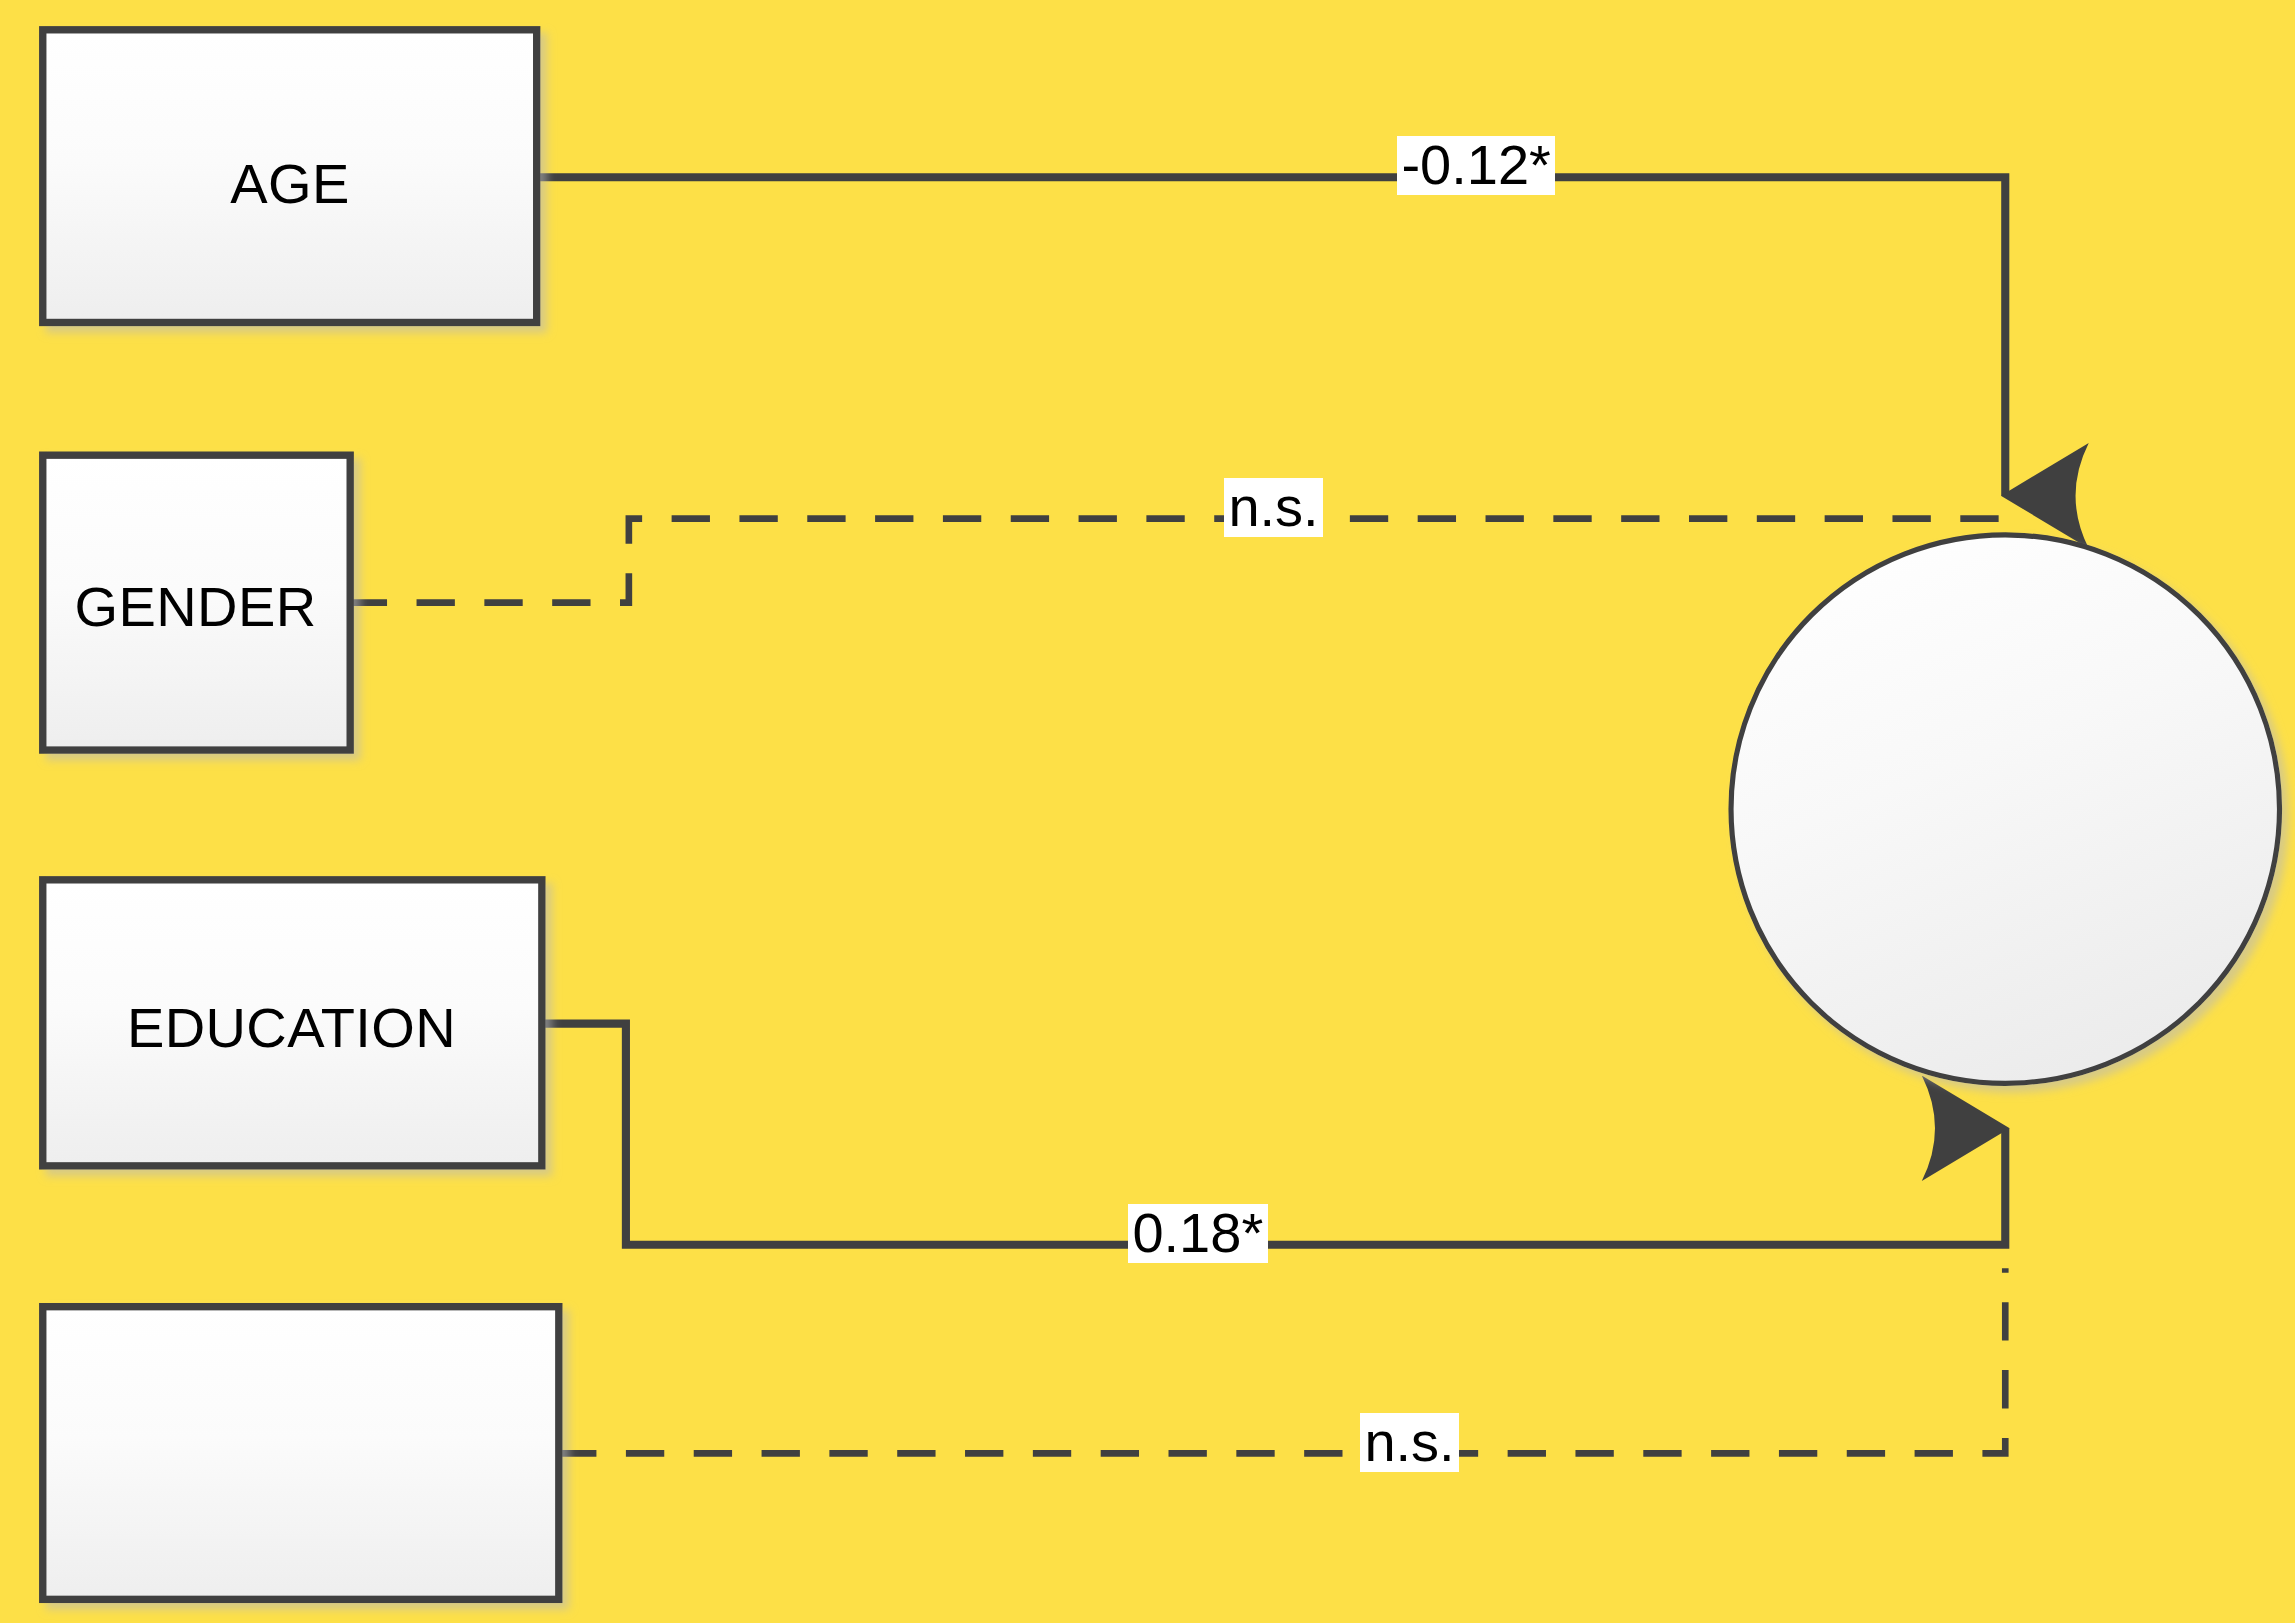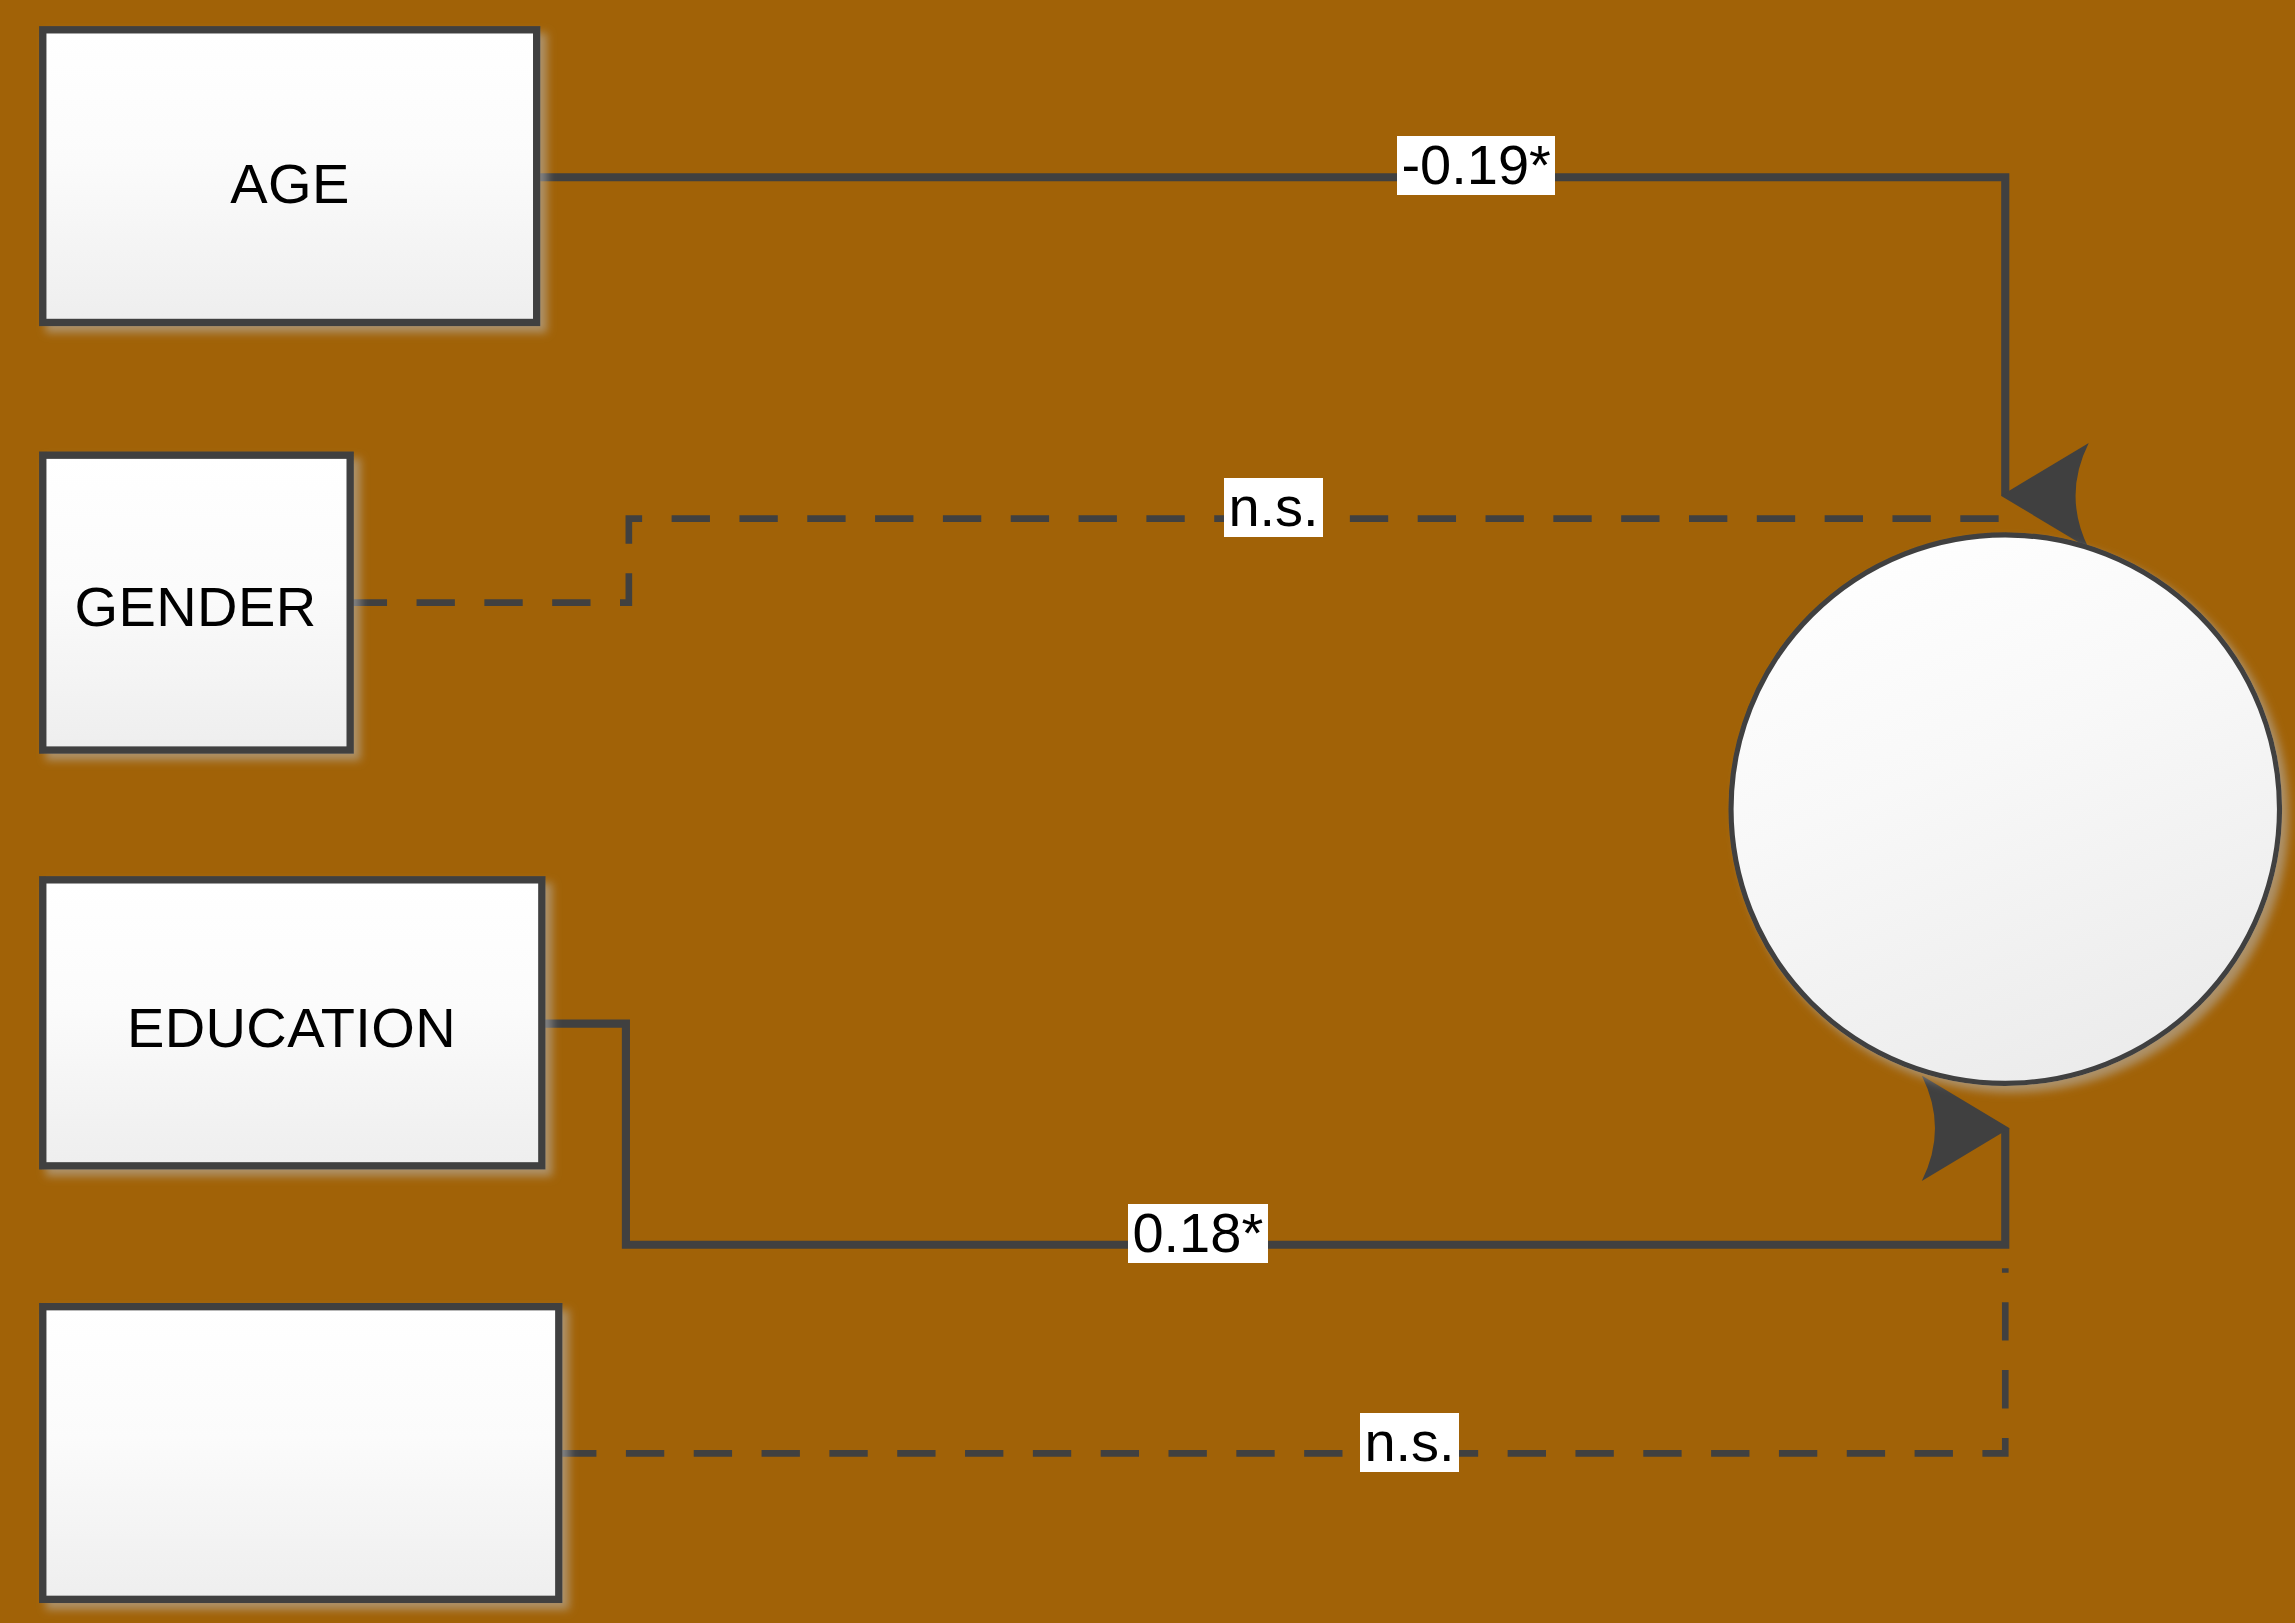--- a/index.html
+++ b/index.html
@@ -4,21 +4,21 @@
 <style>
   html, body {
     margin: 0;
     padding: 0;
     background: #ffffff;
   }
   #canvas {
     position: relative;
     width: 2295px;
     height: 1624px;
-    background: #a16207;
+    background: #fde047;
     font-family: "Liberation Sans", sans-serif;
     overflow: hidden;
   }
   #diagram-svg {
     position: absolute;
     top: 0;
     left: 0;
     width: 2295px;
     height: 1624px;
   }
@@ -113,21 +113,21 @@
   </svg>
 
   <div class="node-label box-label" style="left:43px; top:151px; width:494px;">AGE</div>
 
   <div class="node-label box-label" style="left:29.5px; top:995px; width:524px;">EDUCATION</div>
 
   <div class="node-label box-label" style="left:29.5px; top:574px; width:332px;">GENDER</div>
 
 
 
-  <div class="edge-label" style="left:1397px; top:136px;">-0.19*</div>
+  <div class="edge-label" style="left:1397px; top:136px;">-0.12*</div>
 
   <div class="edge-label" style="left:1224px; top:478px;">n.s.</div>
 
   <div class="edge-label" style="left:1128px; top:1204px;">0.18*</div>
 
   <div class="edge-label" style="left:1360px; top:1413px;">n.s.</div>
 
 </div>
 
 

